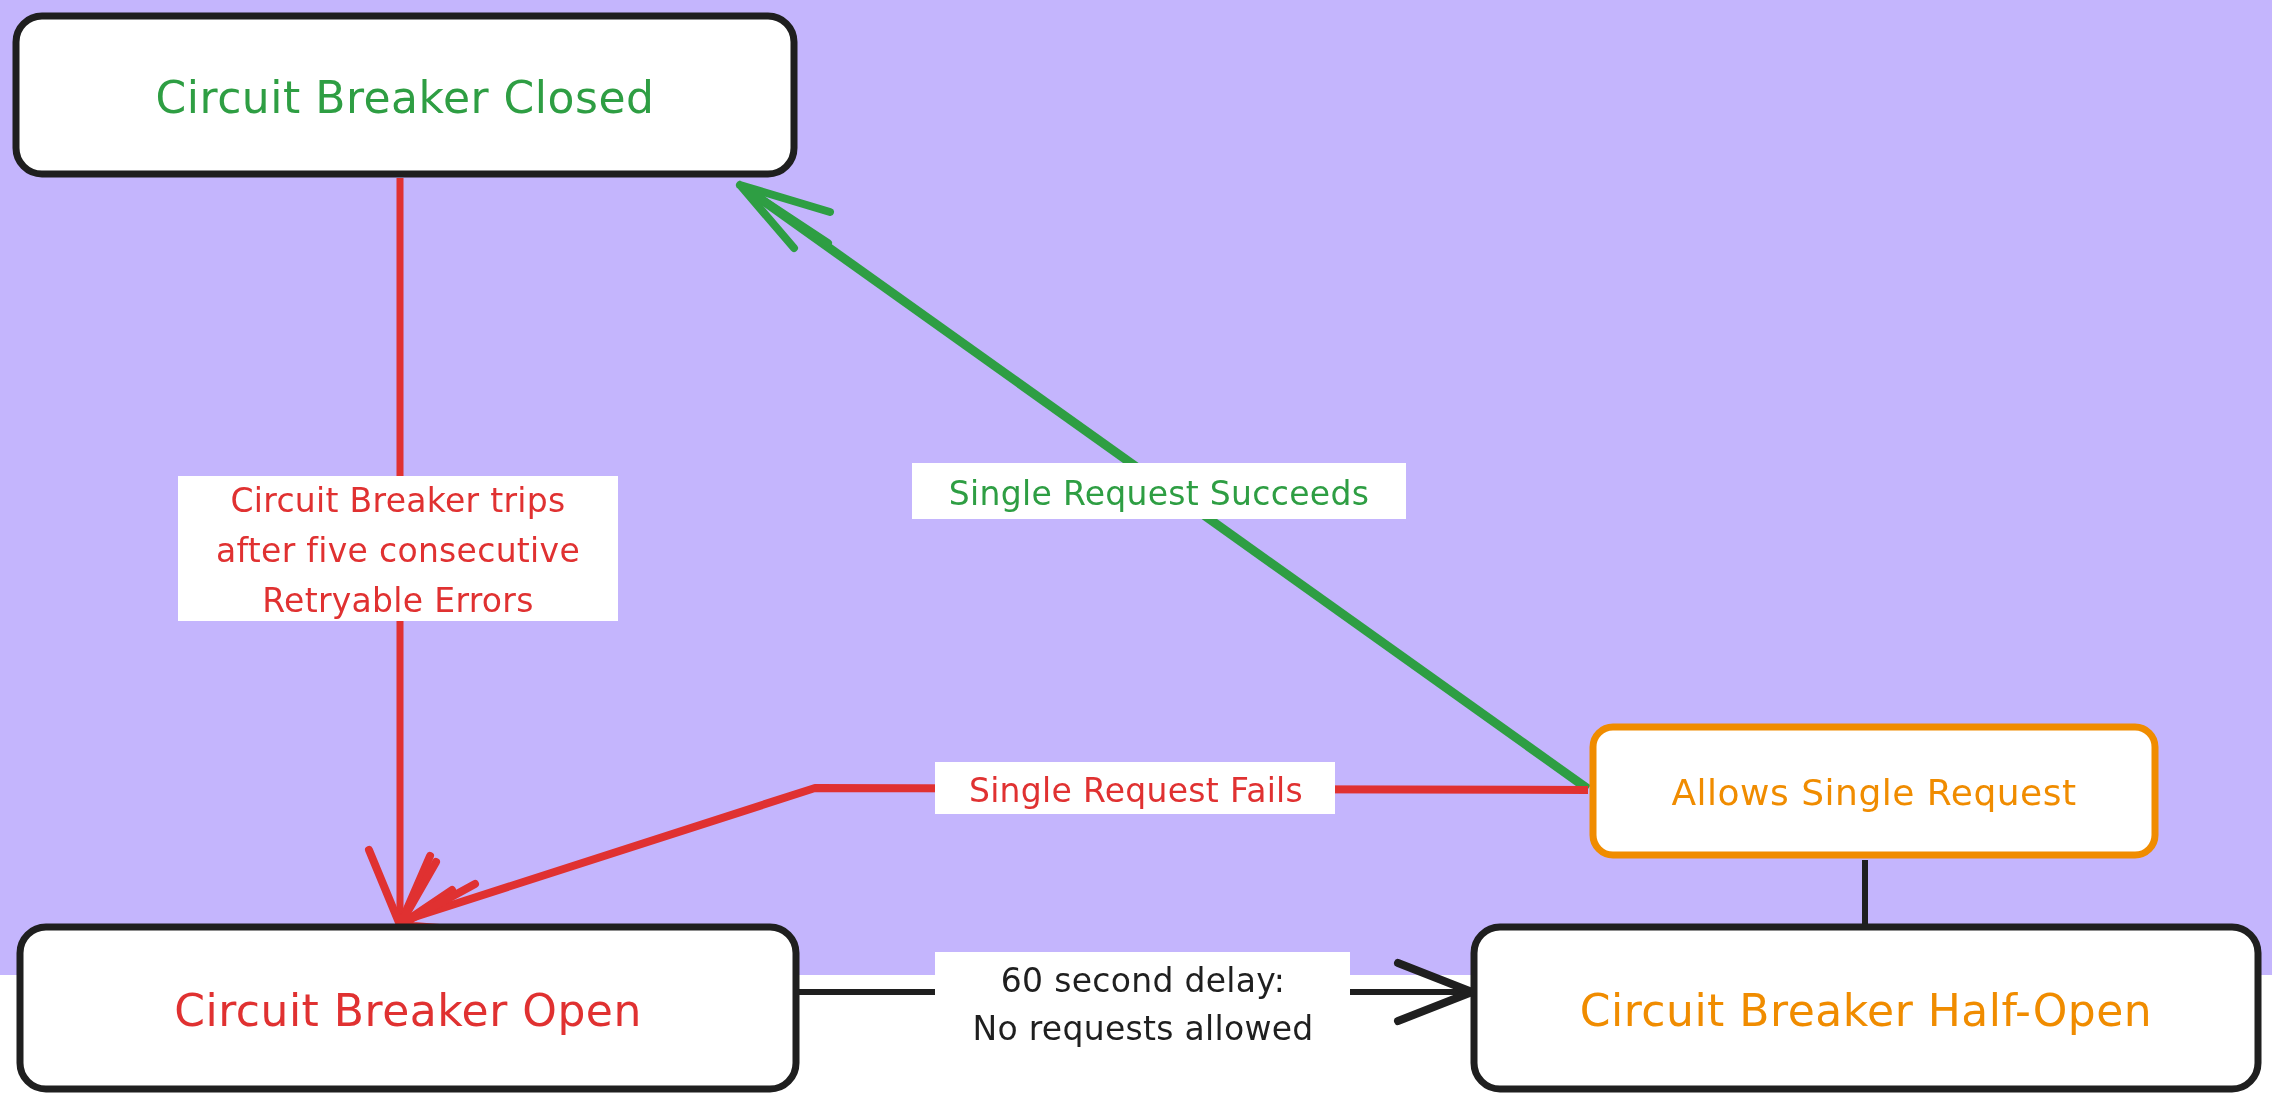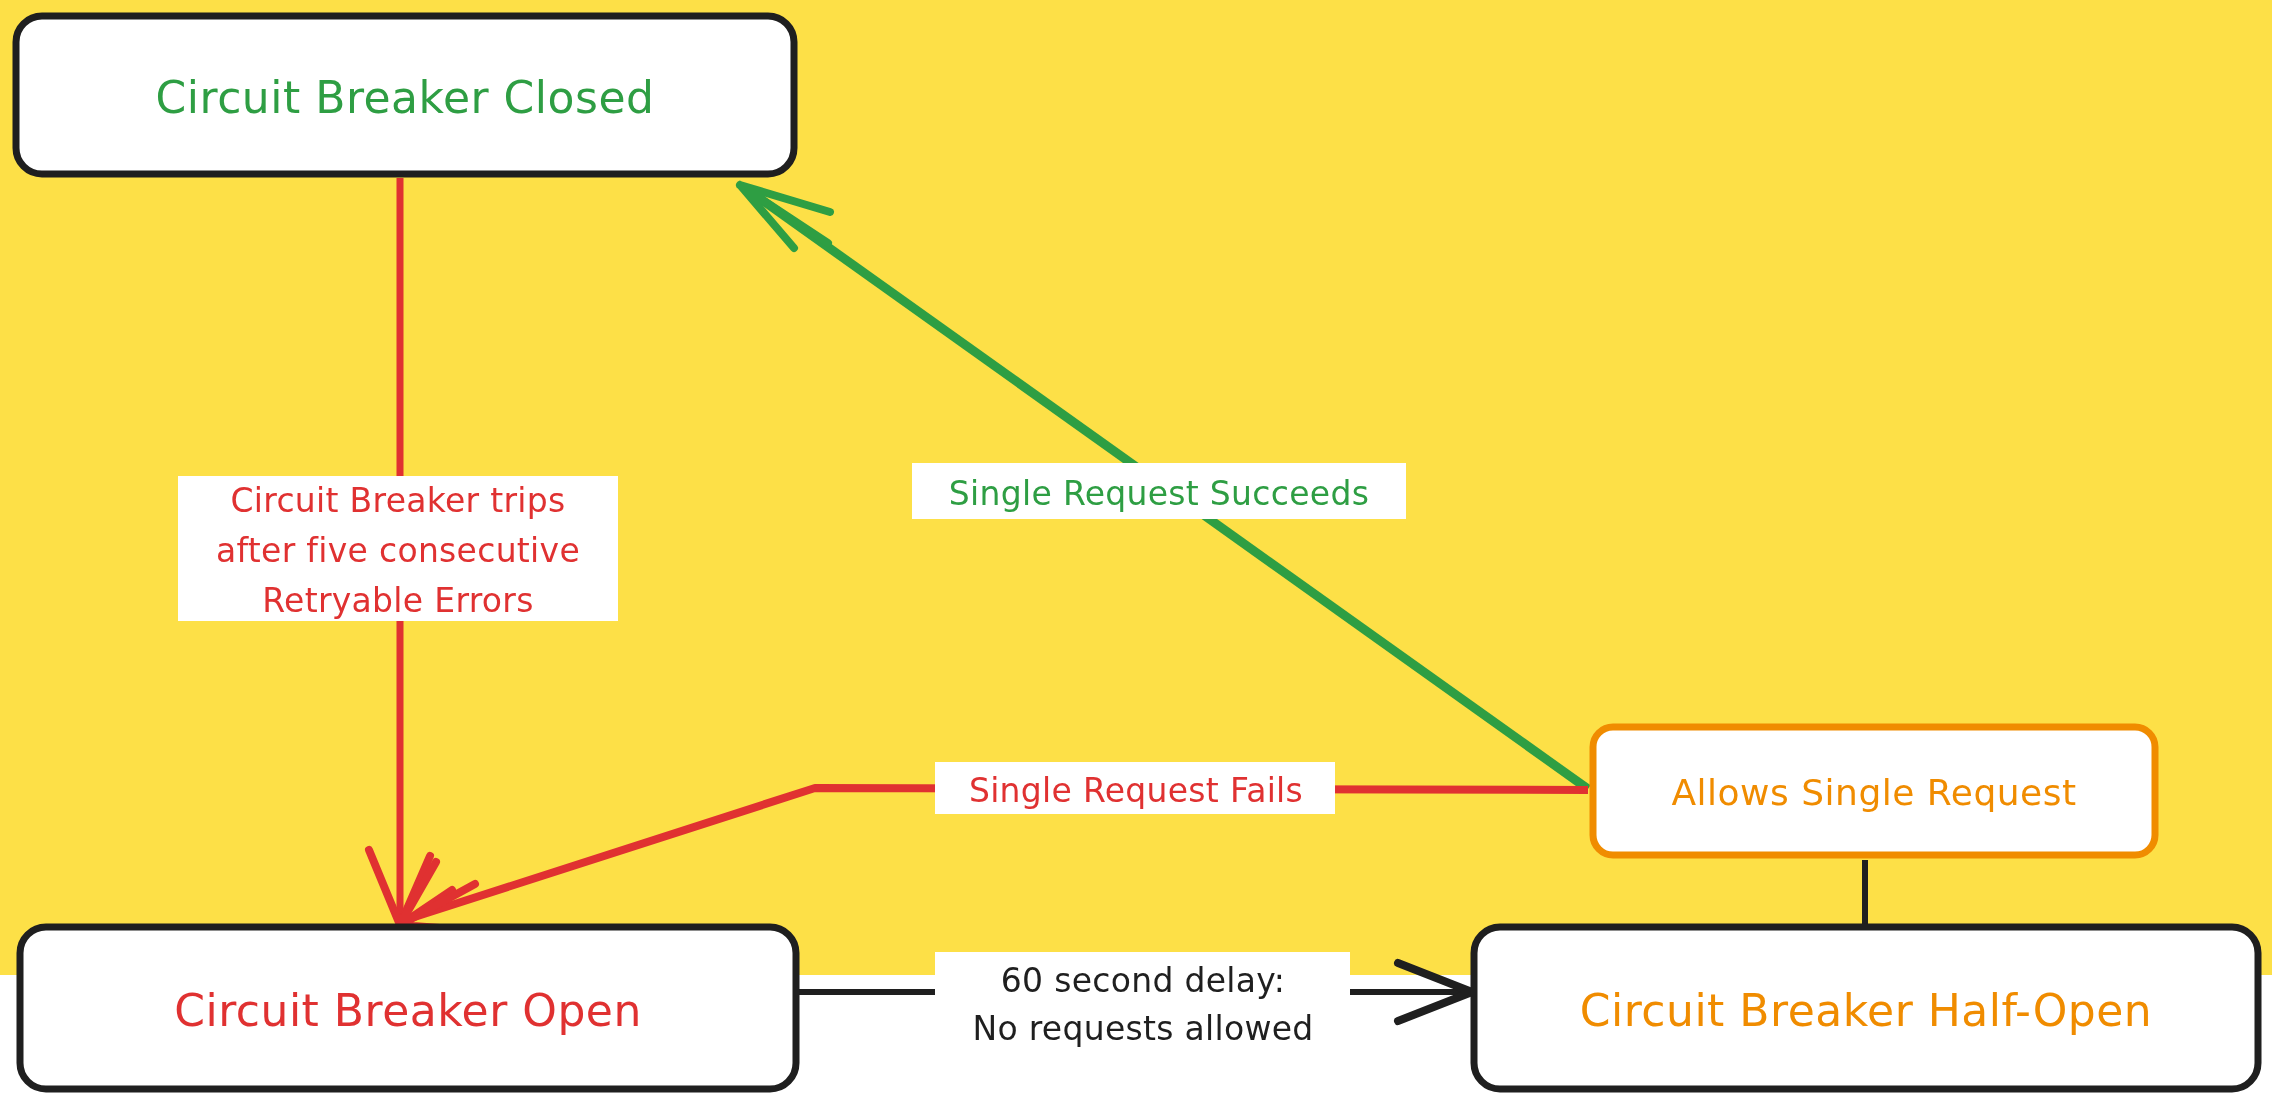--- a/index.html
+++ b/index.html
@@ -10,21 +10,21 @@
   body {
     width: 2272px;
     height: 1107px;
     font-family: "DejaVu Sans", sans-serif;
     overflow: hidden;
   }
   #diagram-root {
     position: relative;
     width: 2272px;
     height: 975px;
-    background: #fde047;
+    background: #c4b5fd;
   }
   svg.canvas {
     position: absolute;
     top: 0;
     left: 0;
     width: 2272px;
     height: 1107px;
   }
   .node-label {
     font-family: "DejaVu Sans", sans-serif;

